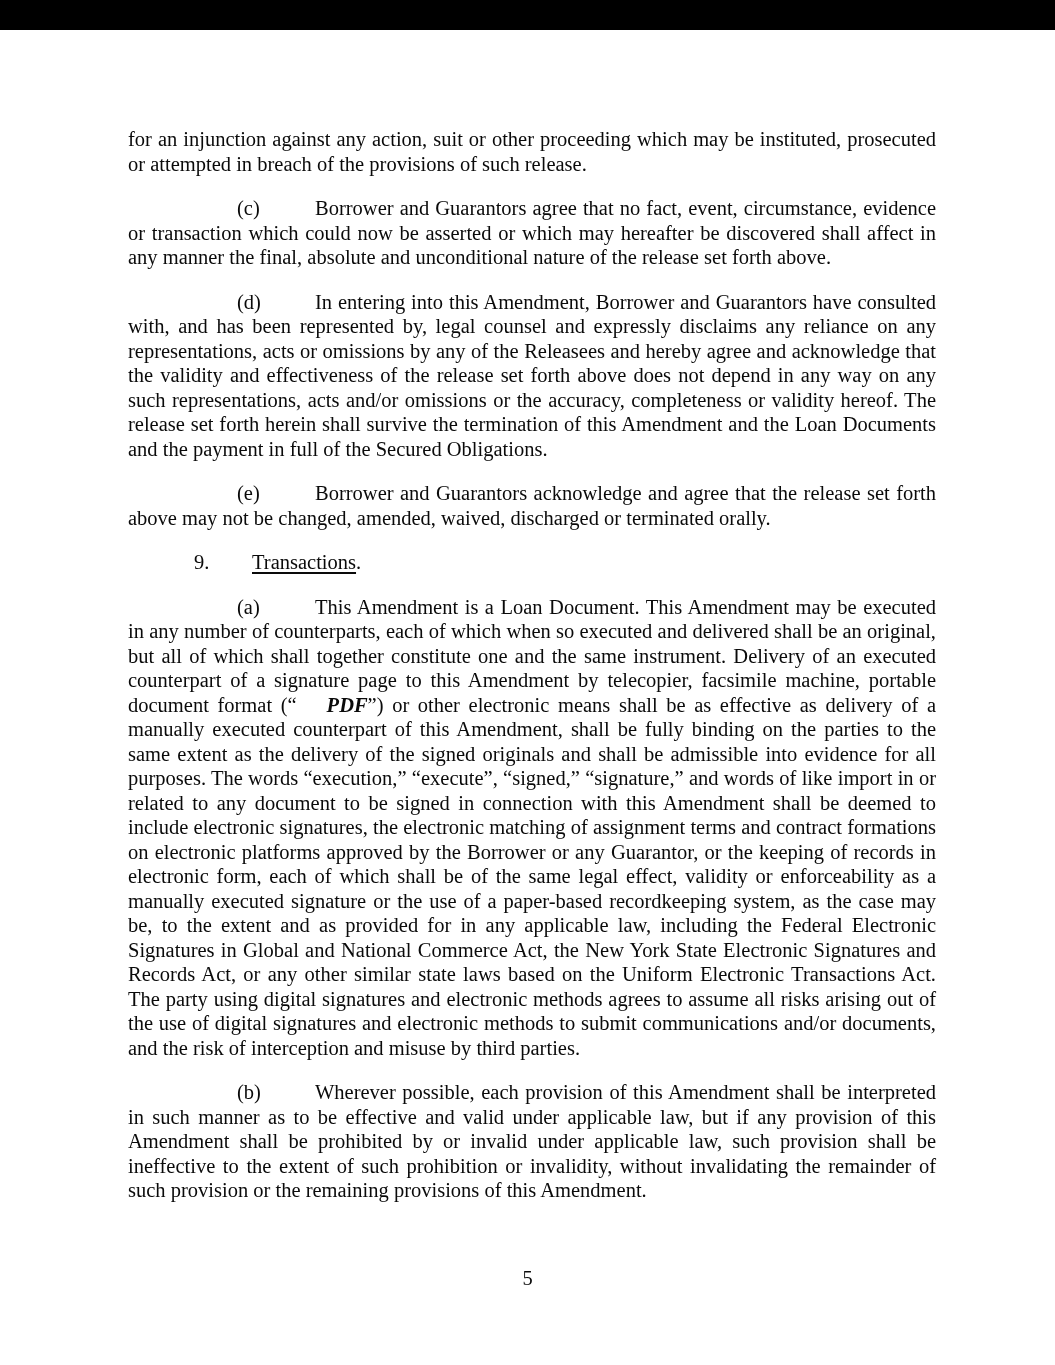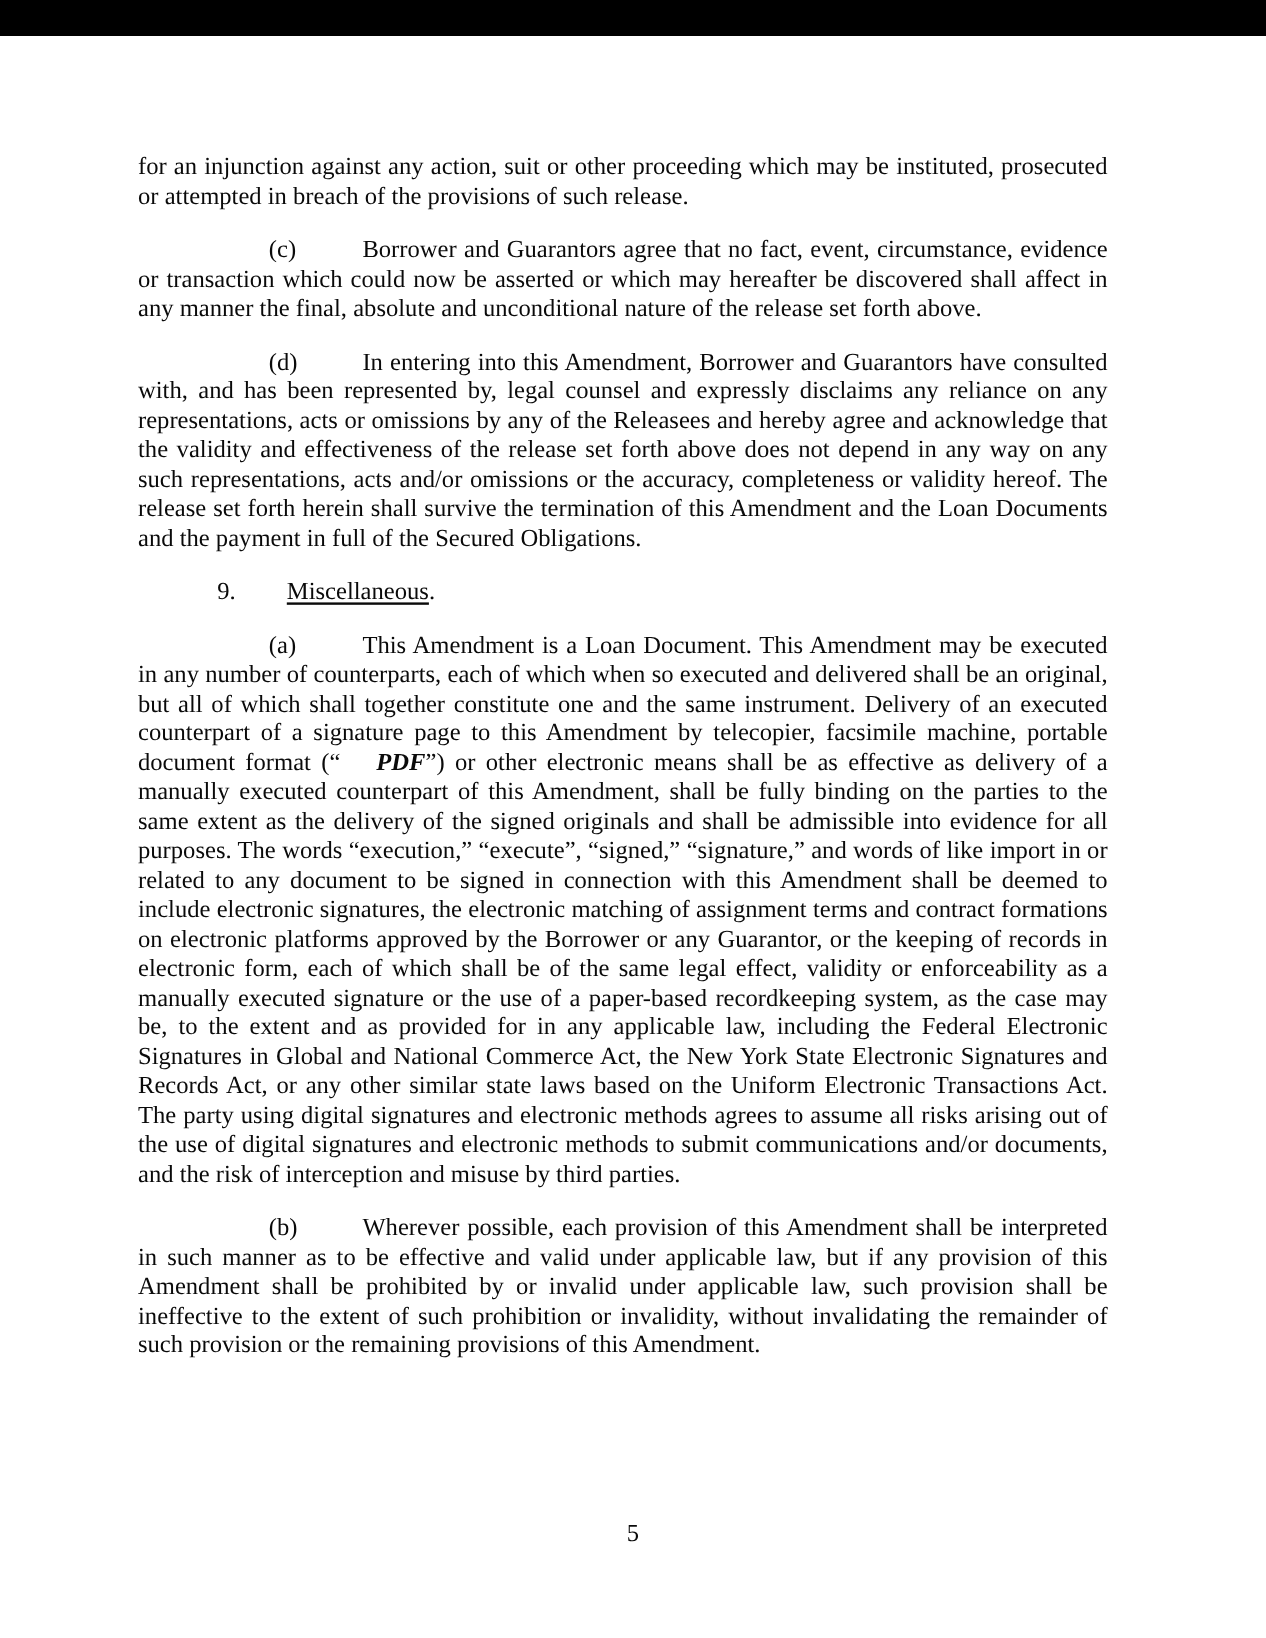--- a/index.html
+++ b/index.html
@@ -18,21 +18,21 @@
   .scan-bar {
     position: absolute;
     top: 0;
     left: 0;
     width: 1055px;
     height: 30px;
     background: #000000;
   }
   .page-body {
     position: absolute;
-    left: 115px;
+    left: 128px;
     top: 127px;
     width: 808px;
     font-size: 20.5px;
     line-height: 24.5px;
     text-align: justify;
   }
   p.para {
     margin: 0 0 20px 0;
     padding: 0;
   }
@@ -81,22 +81,23 @@
 <div class="scan-bar"></div>
 
 <main class="page-body">
 
   <p class="para">for an injunction against any action, suit or other proceeding which may be instituted, prosecuted or attempted in breach of the provisions of such release.</p>
 
   <p class="para ind"><span class="lbl">(c)</span><span>Borrower and Guarantors agree that no fact, event, circumstance, evidence or transaction which could now be asserted or which may hereafter be discovered shall affect in any manner the final, absolute and unconditional nature of the release set forth above.</span></p>
 
   <p class="para ind"><span class="lbl">(d)</span><span>In entering into this Amendment, Borrower and Guarantors have consulted with, and has been represented by, legal counsel and expressly disclaims any reliance on any representations, acts or omissions by any of the Releasees and hereby agree and acknowledge that the validity and effectiveness of the release set forth above does not depend in any way on any such representations, acts and/or omissions or the accuracy, completeness or validity hereof.  The release set forth herein shall survive the termination of this Amendment and the Loan Documents and the payment in full of the Secured Obligations.</span></p>
 
+  <p class="para ind"><span class="lbl">(e)</span><span>Borrower and Guarantors acknowledge and agree that the release set forth above may not be changed, amended, waived, discharged or terminated orally.</span></p>
 
-  <p class="para sec"><span class="lbl">9.</span><span class="u">Miscellaneous</span><span>.</span></p>
+  <p class="para sec"><span class="lbl">9.</span><span class="u">Transactions</span><span>.</span></p>
 
   <p class="para ind"><span class="lbl">(a)</span><span>This Amendment is a Loan Document.  This Amendment may be executed in any number of counterparts, each of which when so executed and delivered shall be an original, but all of which shall together constitute one and the same instrument. Delivery of an executed counterpart of a signature page to this Amendment by telecopier, facsimile machine, portable document format (“</span><span class="pdf-term">PDF</span><span>”) or other electronic means shall be as effective as delivery of a manually executed counterpart of this Amendment, shall be fully binding on the parties to the same extent as the delivery of the signed originals and shall be admissible into evidence for all purposes.  The words “execution,” “execute”, “signed,” “signature,” and words of like import in or related to any document to be signed in connection with this Amendment shall be deemed to include electronic signatures, the electronic matching of assignment terms and contract formations on electronic platforms approved by the Borrower or any Guarantor, or the keeping of records in electronic form, each of which shall be of the same legal effect, validity or enforceability as a manually executed signature or the use of a paper-based recordkeeping system, as the case may be, to the extent and as provided for in any applicable law, including the Federal Electronic Signatures in Global and National Commerce Act, the New York State Electronic Signatures and Records Act, or any other similar state laws based on the Uniform Electronic Transactions Act. The party using digital signatures and electronic methods agrees to assume all risks arising out of the use of digital signatures and electronic methods to submit communications and/or documents, and the risk of interception and misuse by third parties.</span></p>
 
   <p class="para ind last"><span class="lbl">(b)</span><span>Wherever possible, each provision of this Amendment shall be interpreted in such manner as to be effective and valid under applicable law, but if any provision of this Amendment shall be prohibited by or invalid under applicable law, such provision shall be ineffective to the extent of such prohibition or invalidity, without invalidating the remainder of such provision or the remaining provisions of this Amendment.</span></p>
 
 </main>
 
 <footer class="page-number">5</footer>
 
 </body></html>

